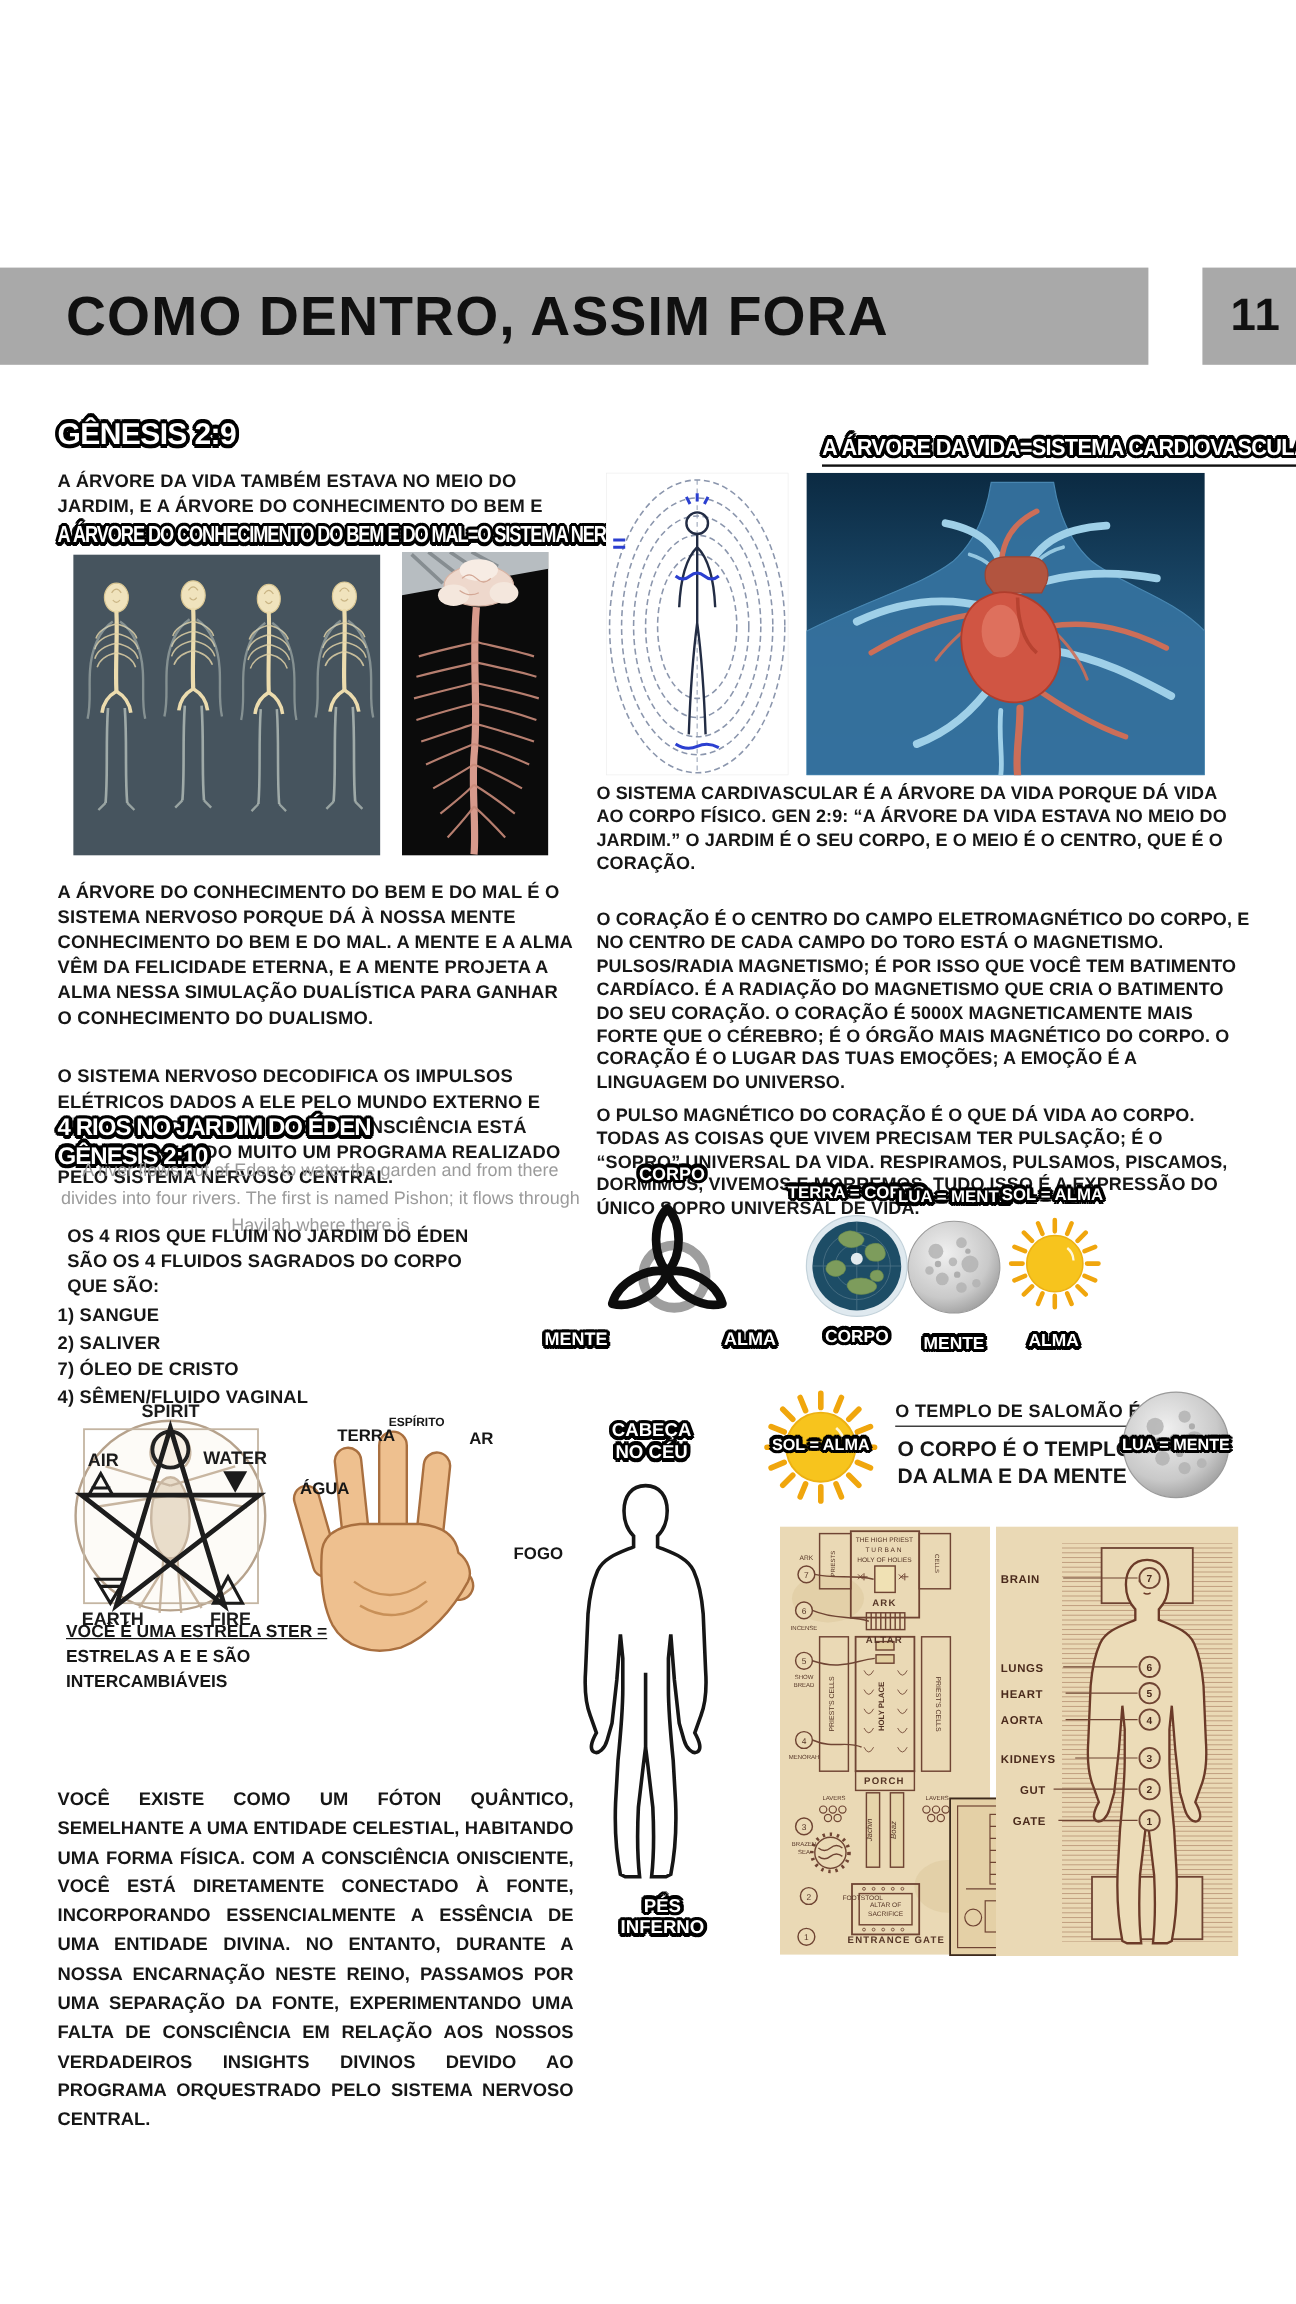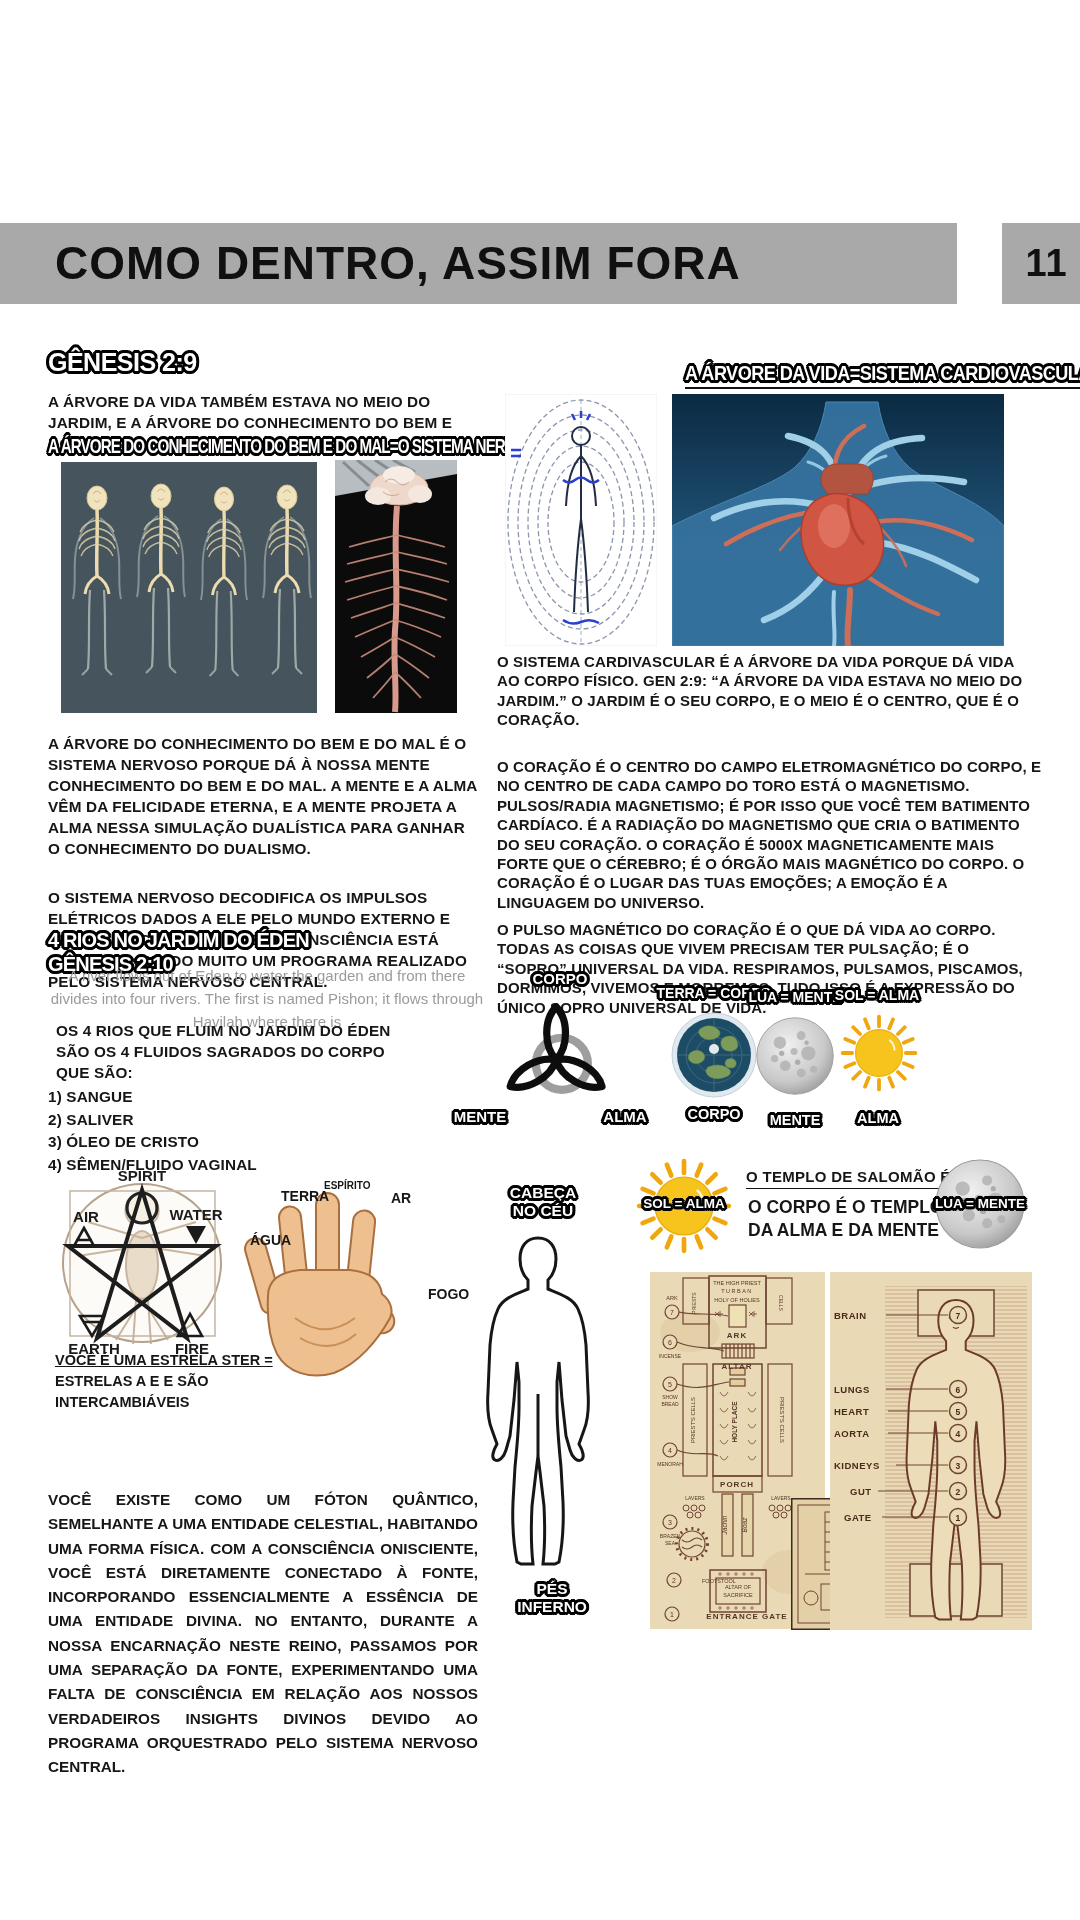--- a/index.html
+++ b/index.html
@@ -131,21 +131,21 @@
 
   <div class="abs st" style="left:48px;top:928px;font-size:20px;line-height:24px;letter-spacing:-.8px;">
     <div>4 RIOS NO JARDIM DO ÉDEN</div>
     <div>GÊNESIS 2:10</div>
   </div>
   <div class="abs gray" style="left:48px;top:964px;width:438px;text-align:center;">A river flows out of Eden to water the garden and from there divides into four rivers. The first is named Pishon; it flows through Havilah where there is</div>
   <div class="abs b txtL" style="left:56px;top:1020px;width:348px;">OS 4 RIOS QUE FLUIM NO JARDIM DO ÉDEN SÃO OS 4 FLUIDOS SAGRADOS DO CORPO QUE SÃO:</div>
   <div class="abs b txtL" style="left:48px;top:1086px;line-height:22.7px;">
     <div>1) SANGUE</div>
     <div>2) SALIVER</div>
-    <div>3) ÓLEO DE CRISTO</div>
+    <div>7) ÓLEO DE CRISTO</div>
     <div>4) SÊMEN/FLUIDO VAGINAL</div>
   </div>
 
   <svg class="abs" style="left:46px;top:1160px;" width="192" height="200" viewBox="0 0 192 200">
     <circle cx="96" cy="103" r="79" fill="#fdfbf7" stroke="#b6a28c" stroke-width="2"></circle>
     <rect x="24" y="31" width="145" height="145" fill="none" stroke="#c4b5a2" stroke-width="1.5"></rect>
     <g stroke="#c2ae97" stroke-width="2" fill="#e7dac6" opacity=".9">
       <ellipse cx="96" cy="105" rx="16" ry="34"></ellipse>
       <path d="M96,78 L42,62 M96,78 L150,62 M96,86 L32,96 M96,86 L160,96" fill="none"></path>
       <path d="M96,138 L70,180 M96,138 L122,180 M90,140 L87,184 M102,140 L105,184" fill="none"></path>

